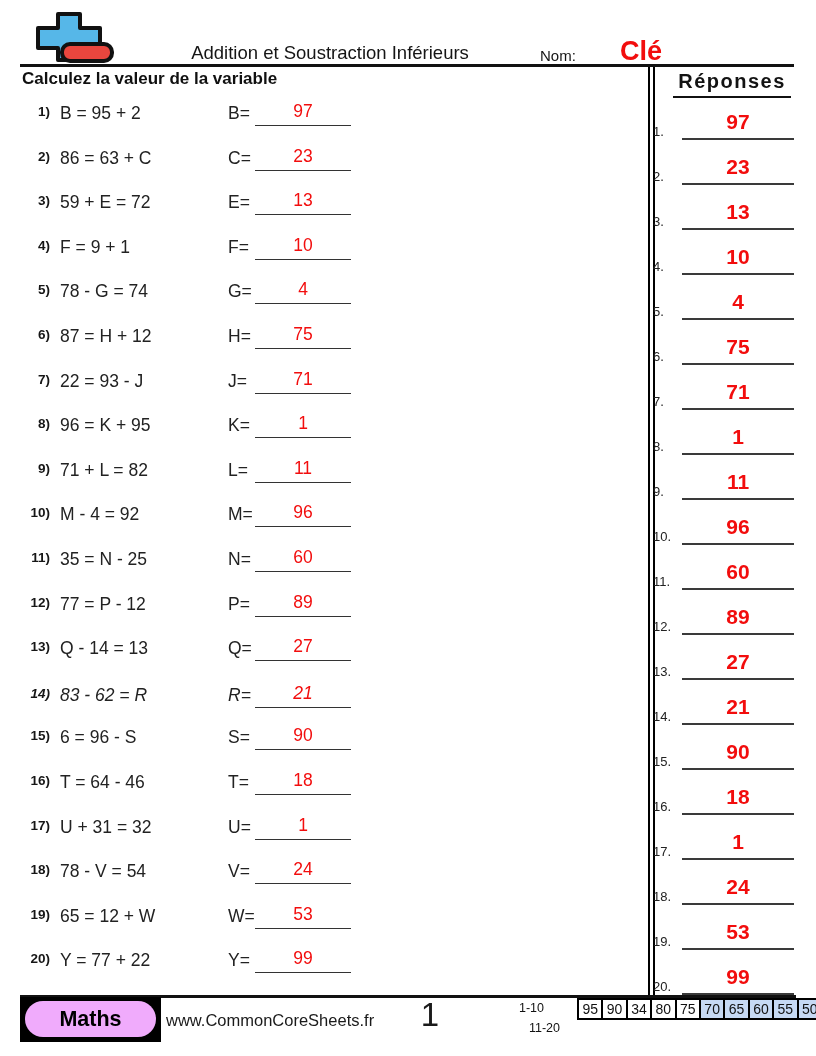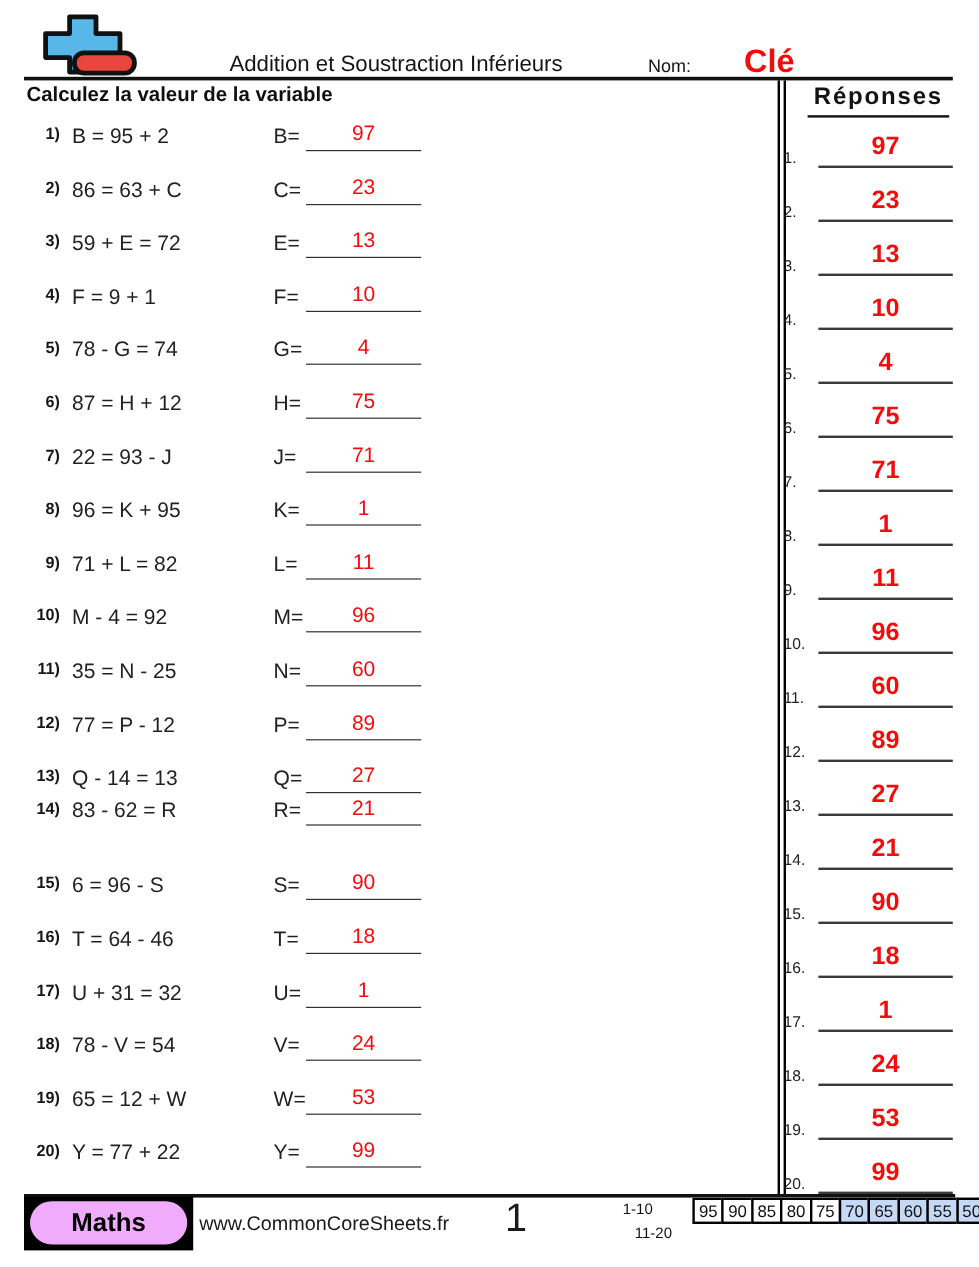--- a/index.html
+++ b/index.html
@@ -231,21 +231,21 @@
         <span class="pexpr">77 = P - 12</span>
         <span class="pvar">P=</span>
         <span class="pline"><span class="pans">89</span></span>
       </div>
       <div class="prob-row" style="top: 638.2px;">
         <span class="pnum">13)</span>
         <span class="pexpr">Q - 14 = 13</span>
         <span class="pvar">Q=</span>
         <span class="pline"><span class="pans">27</span></span>
       </div>
-      <div class="prob-row" style="top: 665px;">
+      <div class="prob-row" style="top: 685px; font-style: italic;">
         <span class="pnum">14)</span>
         <span class="pexpr">83 - 62 = R</span>
         <span class="pvar">R=</span>
         <span class="pline"><span class="pans">21</span></span>
       </div>
       <div class="prob-row" style="top: 727.4px;">
         <span class="pnum">15)</span>
         <span class="pexpr">6 = 96 - S</span>
         <span class="pvar">S=</span>
         <span class="pline"><span class="pans">90</span></span>
@@ -288,21 +288,21 @@
       <span>Maths</span>
     </div>
   </div>
   <div class="website">www.CommonCoreSheets.fr</div>
   <div class="page-num">1</div>
   <div id="score-table">
       <div class="score-label" style="left: 484px; top: 1001px;">1-10</div>
       <div class="score-row" style="top: 998px;">
         <div class="score-cell">95</div>
         <div class="score-cell">90</div>
-        <div class="score-cell">85</div>
+        <div class="score-cell">34</div>
         <div class="score-cell">80</div>
         <div class="score-cell">75</div>
         <div class="score-cell hl">70</div>
         <div class="score-cell hl">65</div>
         <div class="score-cell hl">60</div>
         <div class="score-cell hl">55</div>
         <div class="score-cell hl">50</div>
       </div>
       <div class="score-label" style="left: 500px; top: 1020.8px;">11-20</div>
       <div class="score-row" style="top: 1075px;">

